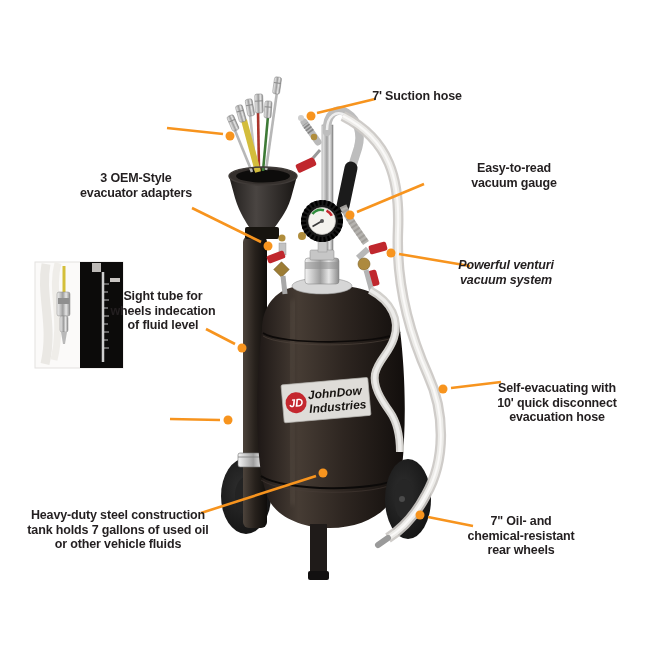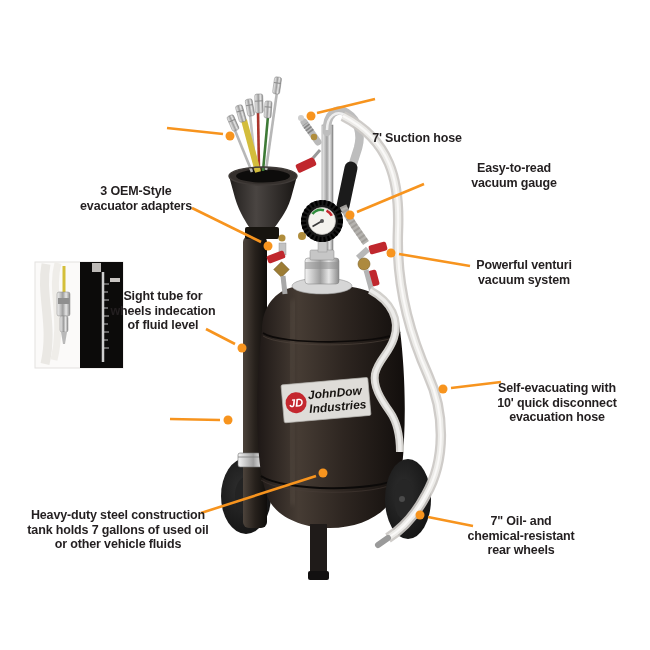--- a/index.html
+++ b/index.html
@@ -255,26 +255,26 @@
     <circle cx="350" cy="215" r="4.5"></circle>
     <circle cx="391" cy="253" r="4.5"></circle>
     <circle cx="242" cy="348" r="4.5"></circle>
     <circle cx="228" cy="420" r="4.5"></circle>
     <circle cx="443" cy="389" r="4.5"></circle>
     <circle cx="323" cy="473" r="4.5"></circle>
     <circle cx="420" cy="515" r="4.5"></circle>
   </g>
 </svg>
 
-<div class="callout" style="left:357px; top:89px;  width:120px;margin-top:42px;">7' Suction hose</div>
-<div class="callout" style="left:61px;  top:184px; width:150px;">3 OEM-Style
+<div class="callout" style="left:357px; top:89px;  width:120px;">7' Suction hose</div>
+<div class="callout" style="left:61px;  top:171px; width:150px;">3 OEM-Style
 evacuator adapters</div>
 <div class="callout" style="left:396px; top:161px; width:140px;margin-left:48px;">Easy-to-read
 vacuum gauge</div>
-<div class="callout" style="left:454px; top:258px; width:140px;">Powerful venturi
+<div class="callout" style="left:436px; top:258px; width:140px;font-style:italic;">Powerful venturi
 vacuum system</div>
 <div class="callout" style="left:93px;  top:289px; width:140px;">Sight tube for
 wheels indecation
 of fluid level</div>
 <div class="callout" style="left:477px; top:381px; width:160px;text-align:center;">Self-evacuating with
 10' quick disconnect
 evacuation hose</div>
 <div class="callout" style="left:13px;  top:508px; width:210px;">Heavy-duty steel construction
 tank holds 7 gallons of used oil
 or other vehicle fluids</div>

